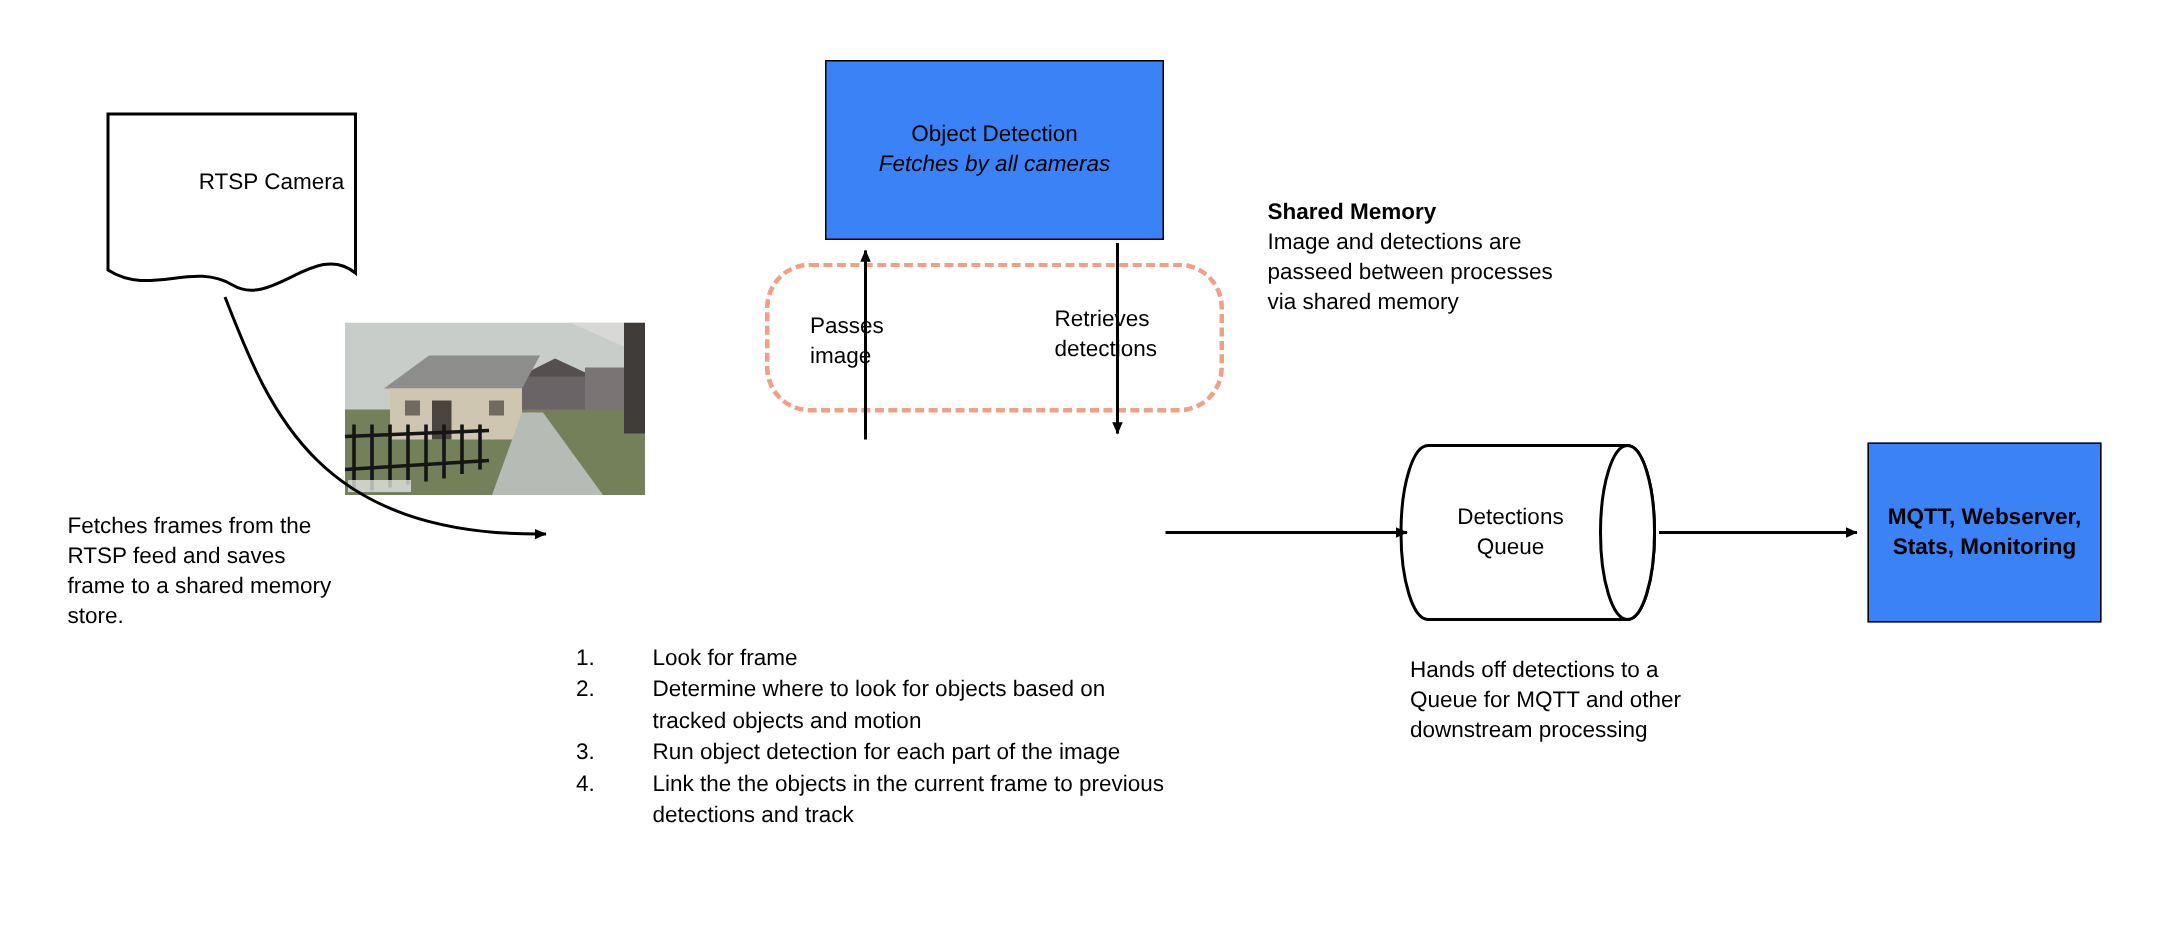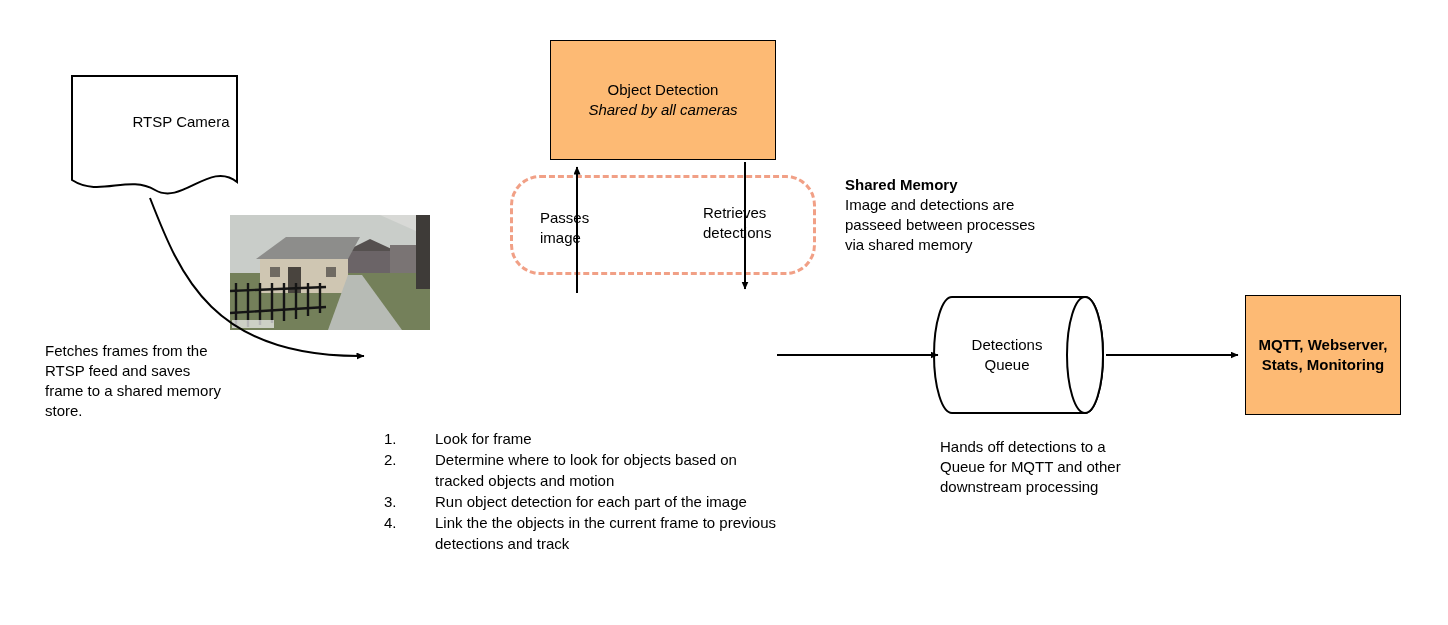--- a/index.html
+++ b/index.html
@@ -9,21 +9,21 @@
     position: relative;
     width: 1448px;
     height: 625px;
     background: #ffffff;
     overflow: hidden;
     font-size: 15px;
     line-height: 1.32;
   }
   .abs { position: absolute; }
   .box {
-    background: #fdba74;
+    background: #3b82f6;
     border: 1.6px solid #000;
     display: flex;
     flex-direction: column;
     align-items: center;
     justify-content: center;
     text-align: center;
     z-index: 1;
   }
   .box .subtitle { font-style: italic; }
   .note { line-height: 1.34; }
@@ -64,29 +64,29 @@
 
   <svg class="shape-svg" style="left:62px; top:66px;" width="190" height="150" viewBox="0 0 190 150">
     <path d="M 10 10 H 175 V 116 C 148 94, 120 140, 93 124 C 66 108, 38 132, 10 114 Z" fill="#ffffff" stroke="#000000" stroke-width="2"></path>
   </svg>
   <div class="abs" style="left:56px; top:112px; width:194px; text-align:center; z-index:2;margin-left:28px;">RTSP Camera</div>
 
   <div class="abs note" style="left:45px; top:341px; width:178px;">Fetches frames from the RTSP feed and saves frame to a shared memory store.</div>
 
   <div class="abs box" style="left:550px; top:40px; width:226px; height:120px;">
     <div>Object Detection</div>
-    <div class="subtitle">Shared by all cameras</div>
+    <div class="subtitle">Fetches by all cameras</div>
   </div>
 
   <div class="abs dashed-group" style="left:510px; top:175px; width:306px; height:100px;"></div>
 
   <div class="abs edge-label" style="left:540px; top:208px; width:62px;">Passes image</div>
   <div class="abs edge-label" style="left:703px; top:203px; width:84px;">Retrieves detections</div>
 
-  <div class="abs note" style="left:845px; top:132px; width:212px;margin-top:43px;">
+  <div class="abs note" style="left:845px; top:132px; width:212px;">
     <div class="bold">Shared Memory</div>
     <div>Image and detections are passeed between processes via shared memory</div>
   </div>
 
 
   <svg class="photo" style="left:230px; top:215px;" width="200" height="115" viewBox="0 0 200 115">
     <rect width="200" height="115" fill="#c9cdc9"></rect>
 
     <rect x="118" y="34" width="46" height="26" fill="#6b6467"></rect>
     <polygon points="116,36 140,24 166,36" fill="#55504f"></polygon>

